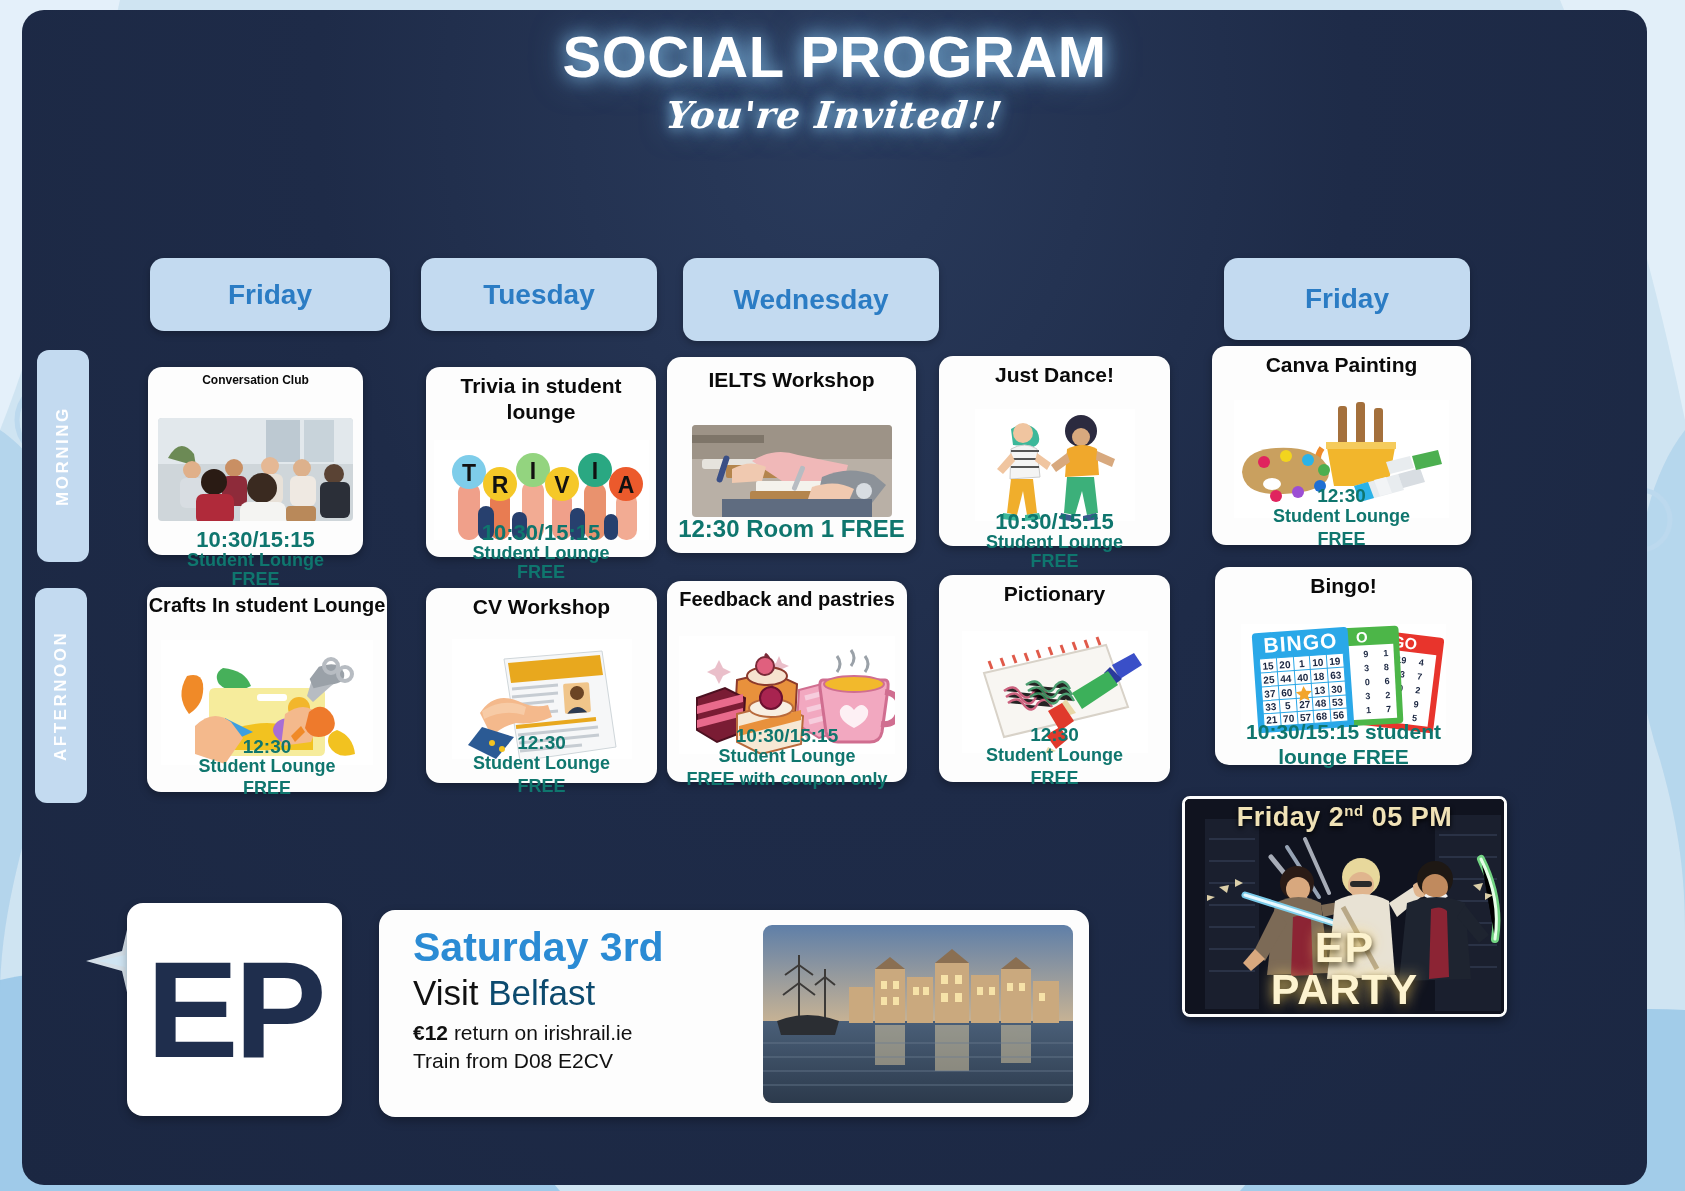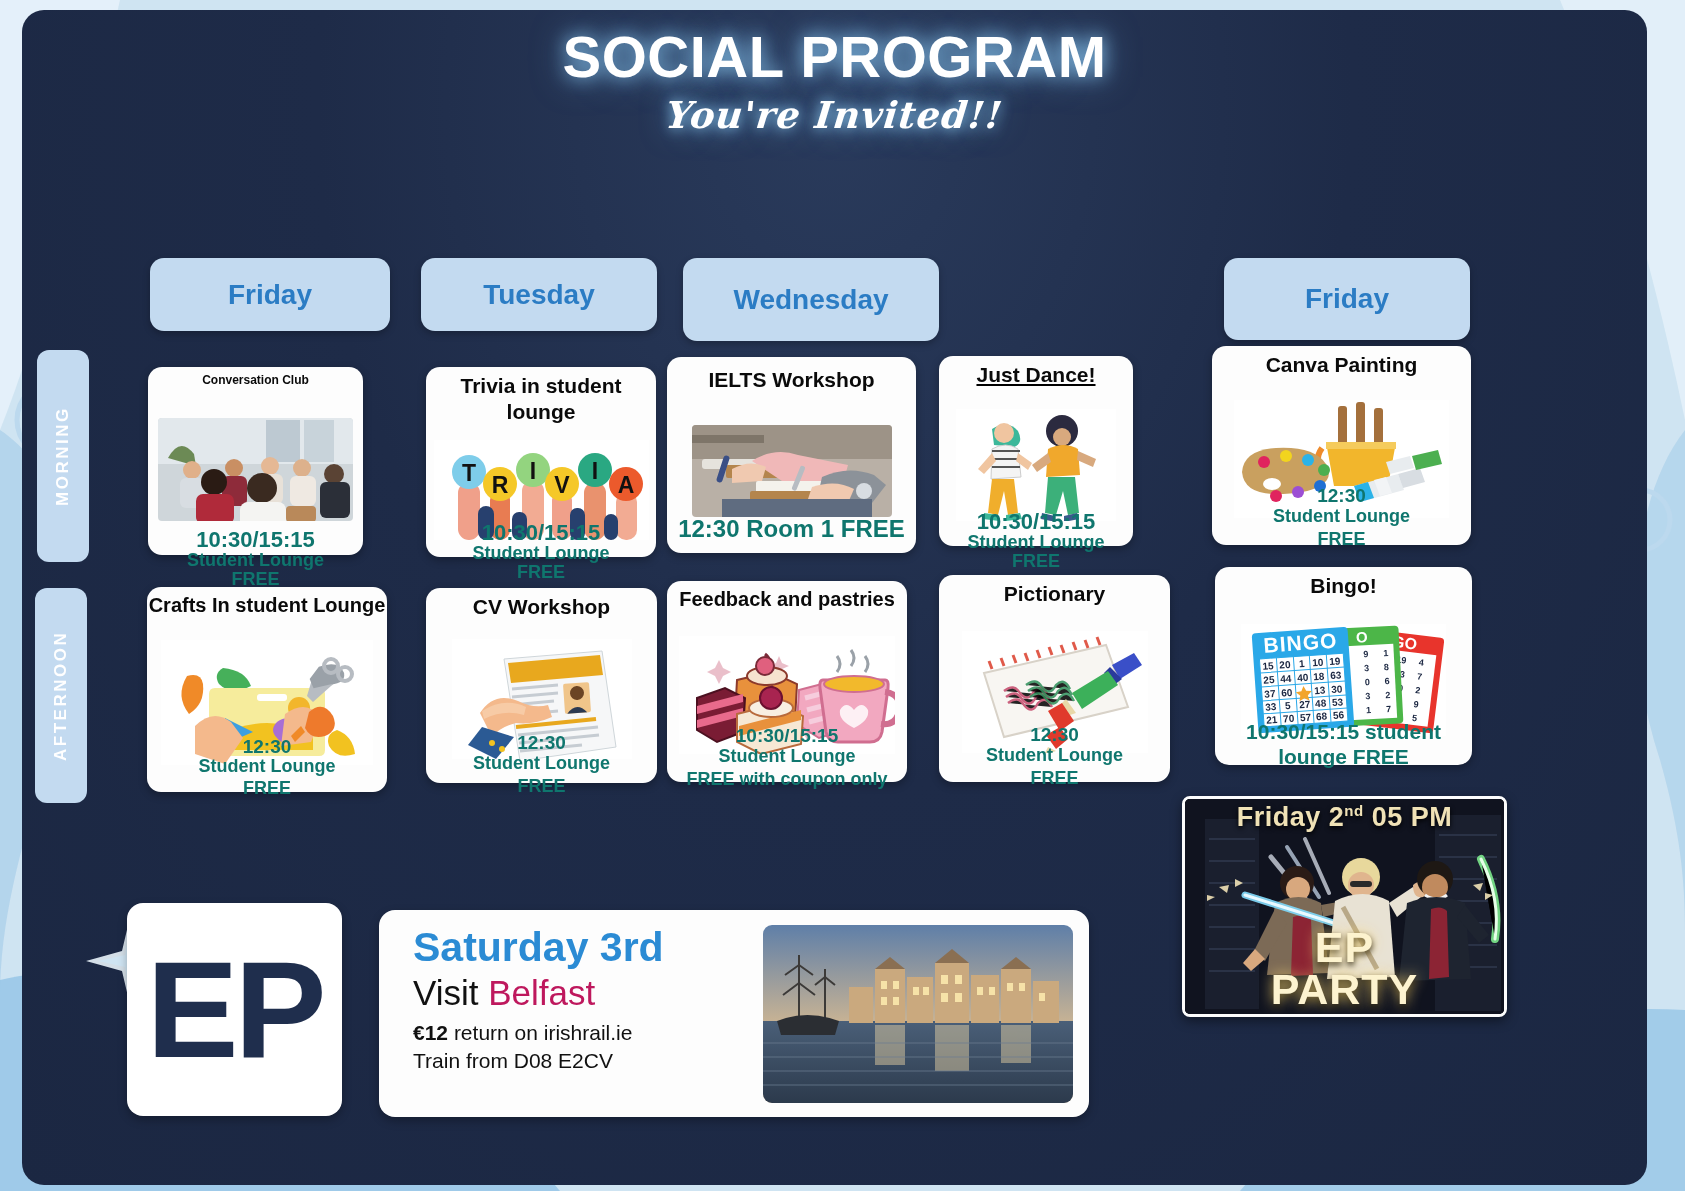--- a/index.html
+++ b/index.html
@@ -133,21 +133,21 @@
   #sat-banner {
     position: absolute; left: 357px; top: 900px;
     width: 710px; height: 207px;
     background: #fdfdfd; border-radius: 16px;
     box-shadow: 0 4px 10px rgba(0,0,0,.28);
     display: flex; z-index: 6; padding: 14px 16px;
   }
   #sat-text { flex: 1; padding-left: 18px; }
   #sat-day { font-size: 41px; font-weight: bold; color: #2b8bd4; line-height: 1.15; }
   #sat-visit { font-size: 35px; color: #111; line-height: 1.25; }
-  #sat-visit .city { color: #be185d; }
+  #sat-visit .city { color: #0c4a6e; }
   #sat-price { font-size: 21px; color: #111; line-height: 1.35; margin-top: 4px; }
   #sat-price b { font-weight: bold; }
   #sat-train { font-size: 21px; color: #111; line-height: 1.35; }
   #sat-photo {
     width: 310px; height: 178px; border-radius: 9px; overflow: hidden;
     align-self: center; position: relative;
   }
 
   
   #ep-party {
@@ -304,21 +304,21 @@
         <path d="M120 62 q24-8 42 2 l-6 14 -40-4z" fill="#f0c9b0"></path>
         <circle cx="172" cy="66" r="8" fill="#d8dde2"></circle>
         <rect x="30" y="74" width="150" height="18" fill="#5f6c80"></rect>
       </svg>
     </div>
     <div class="card-meta meta-abs" style="top:160px;">
       <div class="big" style="font-size:24px;">12:30 Room 1 FREE</div>
     </div>
   </div>
 
-  <div class="card" style="left:917px;top:346px;width:194px;height:190px;text-decoration:underline;">
+  <div class="card" style="left:917px;top:346px;width:231px;height:190px;">
     <div class="card-title">Just Dance!</div>
     <div class="card-art">
       <svg width="160" height="112" viewBox="0 0 160 112">
         <rect width="160" height="112" fill="#ffffff"></rect>
 
         <path d="M36 20 q16-10 26 2 q6 12-4 16 l-20-2 z" fill="#3cb89a"></path>
         <circle cx="48" cy="24" r="10" fill="#f0c5a0"></circle>
         <path d="M36 40 q14-8 26 0 l3 28 -30 2z" fill="#f4f4f4" stroke="#ccc"></path>
         <path d="M36 42 h28 M36 50 h28 M36 58 h28" stroke="#555" stroke-width="2"></path>
         <path d="M36 70 l-4 34 10 2 6-24 4 24 10-2 -4-34z" fill="#f0ae2c"></path>

